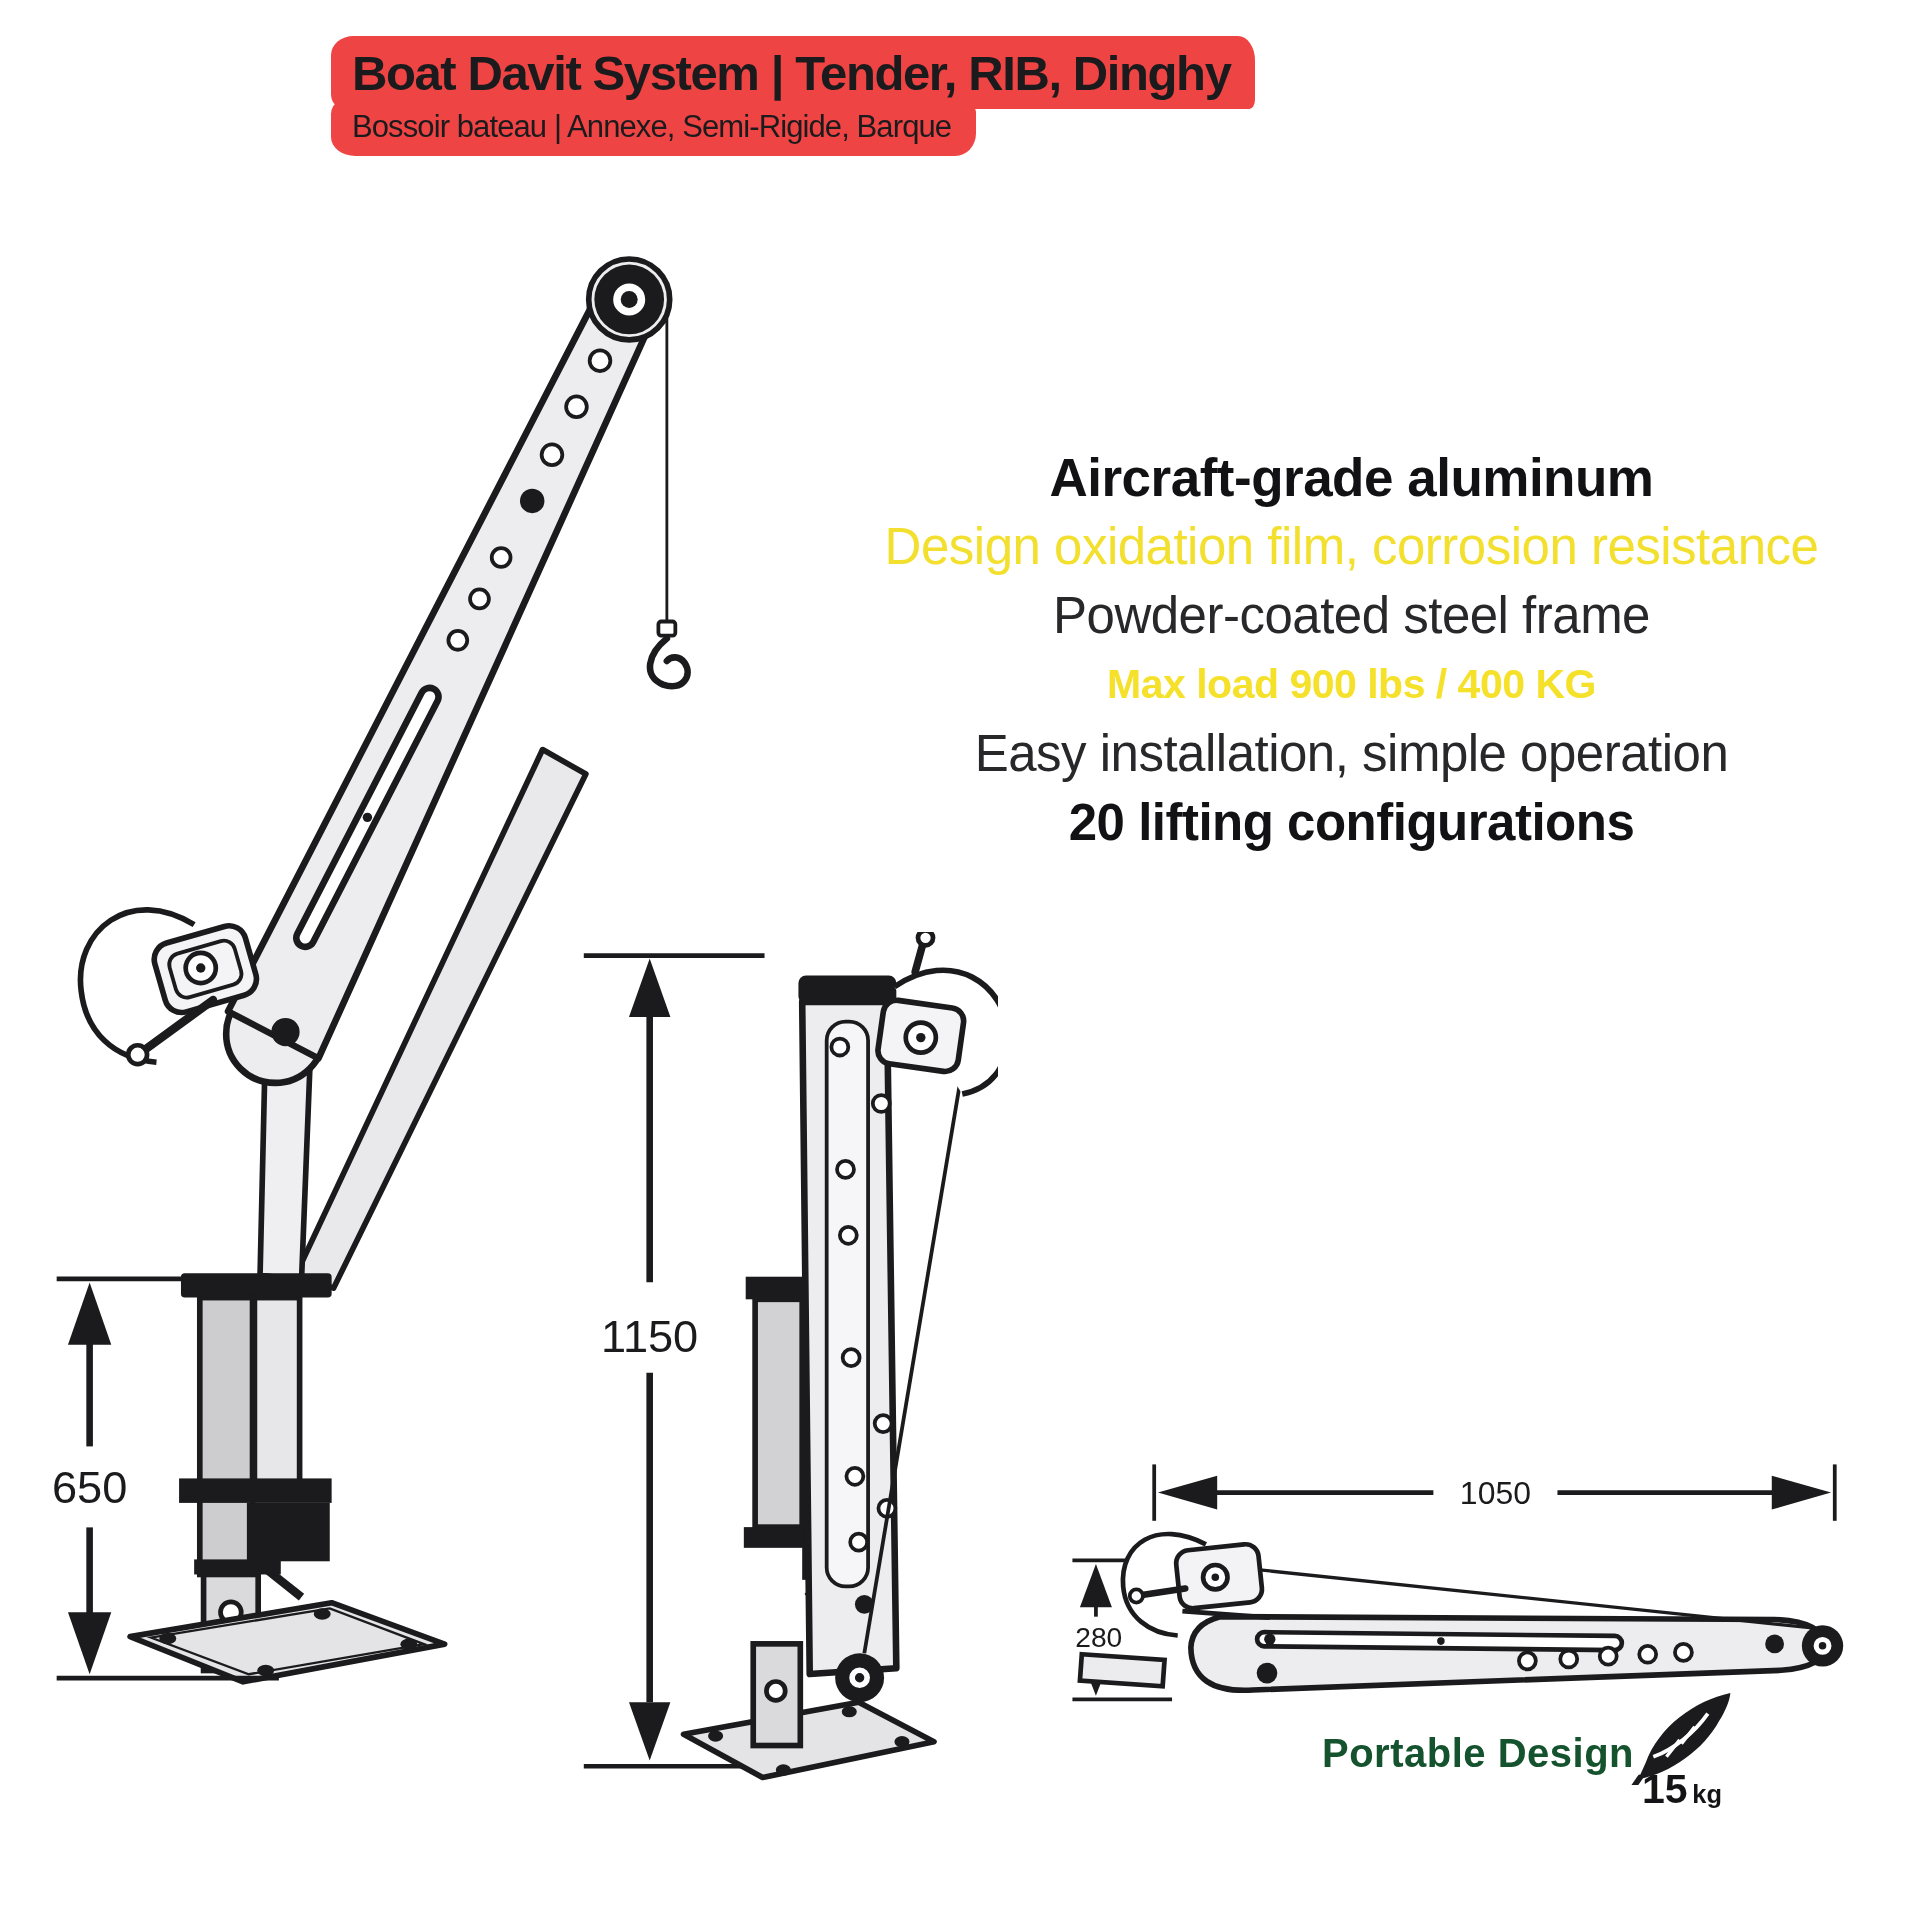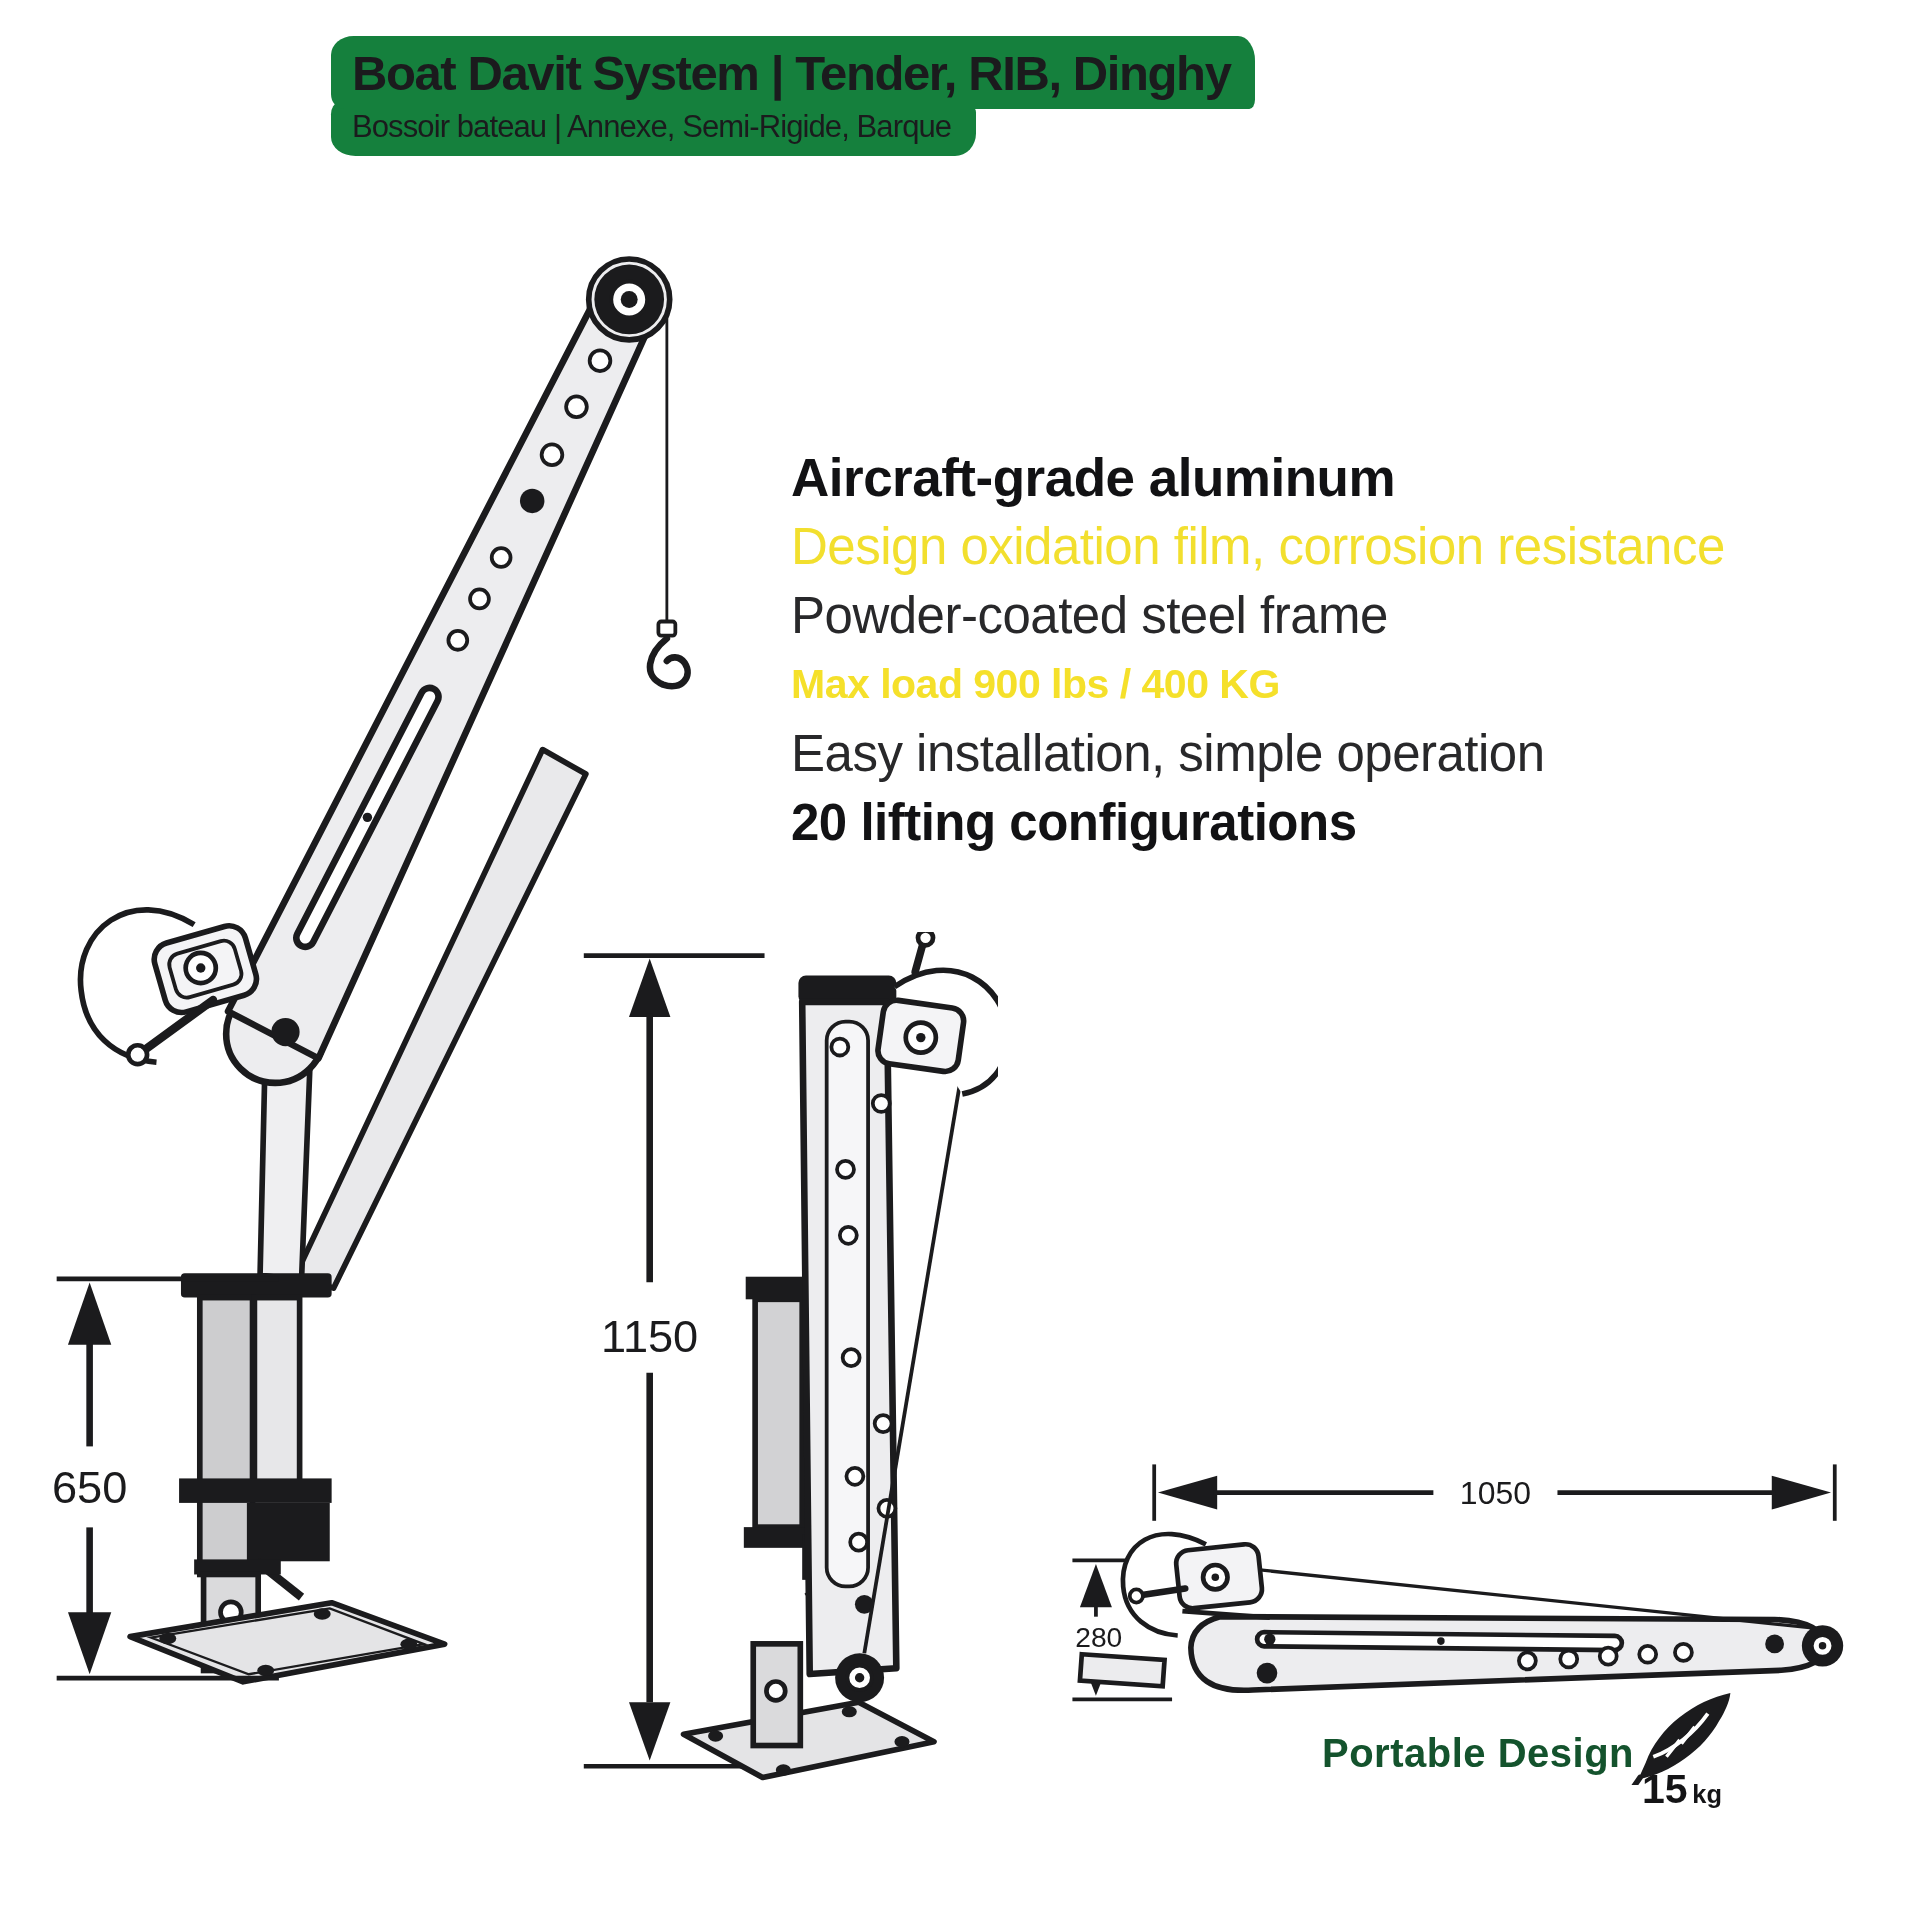--- a/index.html
+++ b/index.html
@@ -2,33 +2,33 @@
 <html style="font-size:15px"><head>
 <meta charset="utf-8">
 <style>
   html,body{margin:0;padding:0;background:#ffffff;}
   .canvas{
     position:relative;width:1928px;height:1928px;background:#ffffff;
     font-family:"Liberation Sans","DejaVu Sans",sans-serif;color:#1b1b1d;overflow:hidden;
   }
   
   .title-block{position:absolute;left:331px;top:36px;}
-  .title-line{display:inline-block;background:#15803d;padding:9.4px 24.5px 7.5px 21px;}
+  .title-line{display:inline-block;background:#ef4444;padding:9.4px 24.5px 7.5px 21px;}
   .title-line.l1{
     font-size:49px;font-weight:700;letter-spacing:-1.4px;
     border-radius:22.6px 17px 5.6px 13px / 19px 24.5px 9.4px 15px;
   }
   .title-line.l2{
     display:block;width:max-content;margin-top:-5.6px;
     font-size:31px;font-weight:400;letter-spacing:-0.9px;
     border-radius:7.5px 13px 21px 24.5px / 11.3px 9.4px 22.6px 19px;
     padding-top:5.6px;padding-bottom:11.3px;
   }
   
-  .features{position:absolute;left:791px;top:443px;width:1121px;text-align:left;}
+  .features{position:absolute;left:791px;top:443px;width:1121px;text-align:center;}
   .feat{line-height:69px;white-space:nowrap;}
   .feat.bold-black{font-size:53px;font-weight:700;color:#121214;letter-spacing:-0.5px;}
   .feat.yellow{font-size:51px;font-weight:400;color:#F2DF2E;letter-spacing:-0.5px;}
   .feat.light-black{font-size:51px;font-weight:400;color:#28282a;letter-spacing:-0.5px;}
   .feat.bold-yellow{font-size:41px;font-weight:700;color:#F5E02A;letter-spacing:-0.5px;}
   .feat.bold-black2{font-size:51px;font-weight:700;color:#121214;letter-spacing:-0.5px;}
   
   .drawing{position:absolute;}
   svg text{font-family:"Liberation Sans","DejaVu Sans",sans-serif;fill:#1b1b1d;}
   

